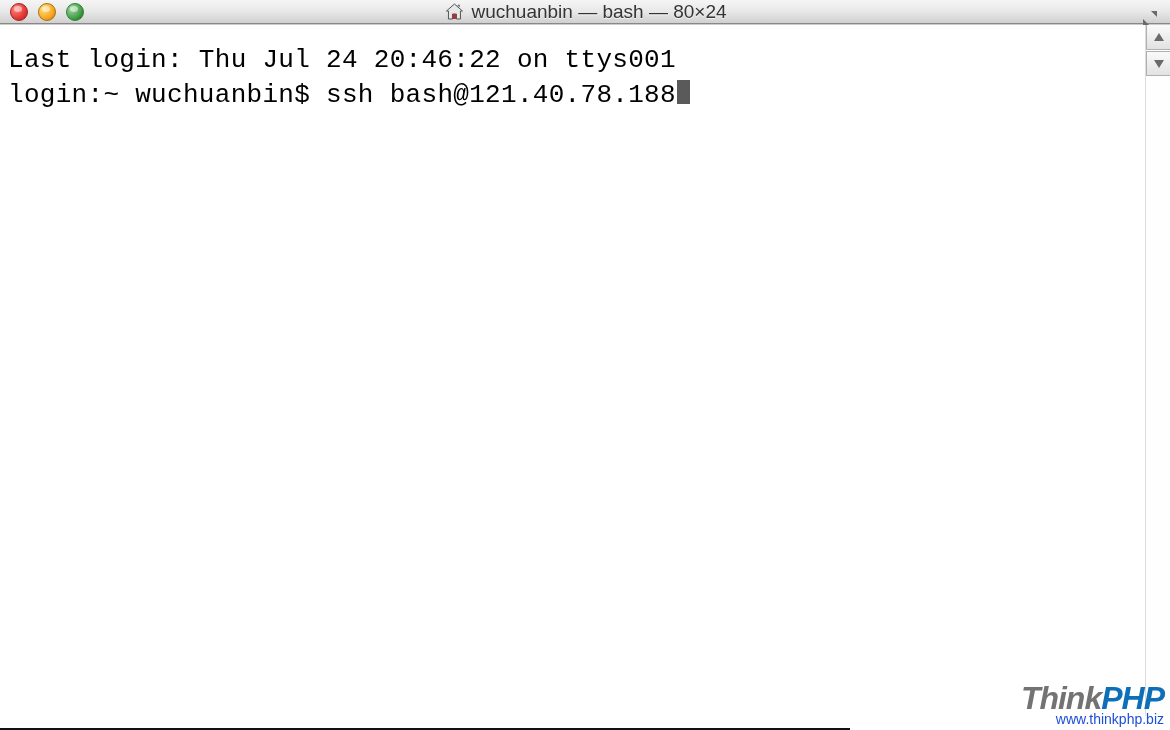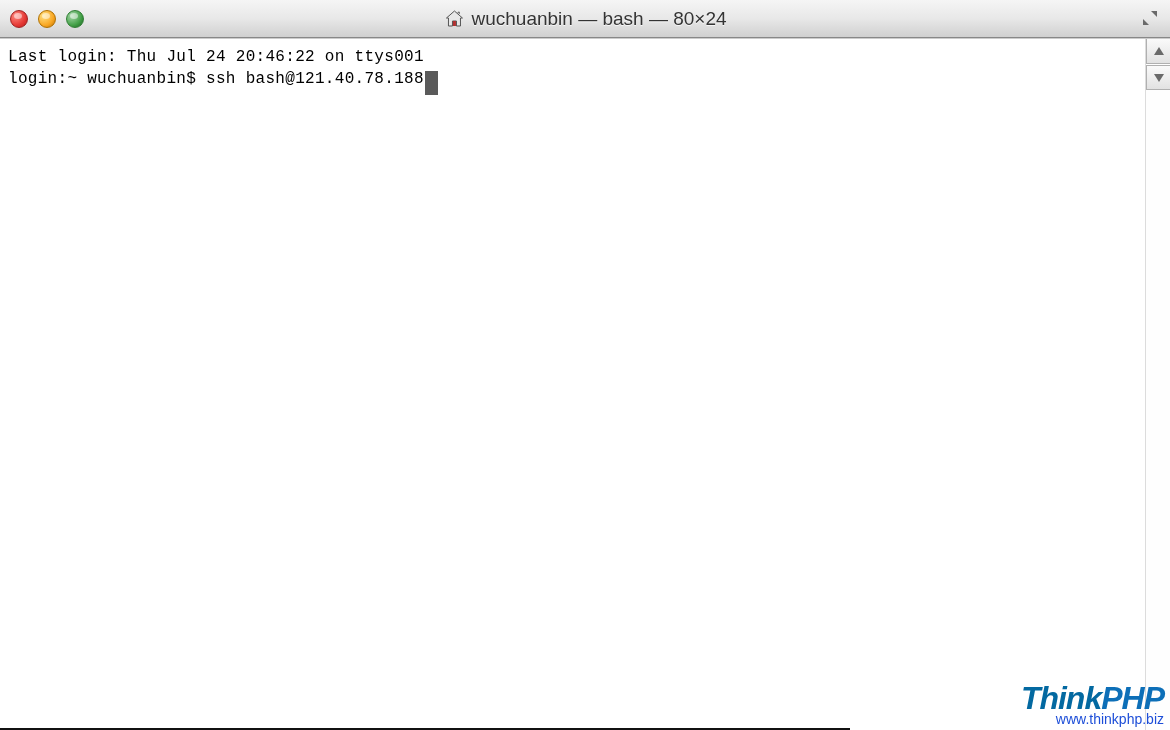--- a/index.html
+++ b/index.html
@@ -9,21 +9,21 @@
     }
     body {
       width: 1170px;
       height: 730px;
       background: #fff;
       font-family: Menlo, Monaco, "Courier New", monospace;
       position: relative;
       overflow: hidden;
     }
     .title-bar {
-      height: 38px;
+      height: 24px;
       background: linear-gradient(to bottom, #f5f5f5 0%, #e8e8e8 50%, #d0d0d0 100%);
       border-bottom: 1px solid #888;
       display: flex;
       align-items: center;
       position: relative;
       padding: 0 10px;
     }
     .traffic-lights {
       display: flex;
       gap: 10px;
@@ -86,22 +86,22 @@
       align-items: center;
       justify-content: center;
     }
     .terminal-container {
       display: flex;
       height: calc(100% - 38px);
       border-top: 1px solid #ccc;
     }
     .terminal-content {
       flex: 1;
-      padding: 8px 8px;
-      font-size: 16px;
+      padding: 18px 8px;
+      font-size: 26px;
       line-height: 1.35;
       color: #000;
       white-space: pre;
       font-family: Menlo, Monaco, "Courier New", monospace;
       letter-spacing: 0.3px;
     }
     .terminal-line {
       display: flex;
       flex-wrap: nowrap;
     }
@@ -163,21 +163,21 @@
       line-height: 1;
     }
     .watermark-brand {
       font-size: 32px;
       font-weight: 900;
       color: #0d6fb8;
       font-style: italic;
       letter-spacing: -1px;
     }
     .watermark-brand .thin {
-      color: #0369a1;
+      color: #737373;
     }
     .watermark-url {
       font-size: 14px;
       color: #1d4ed8;
       margin-top: -2px;
     }
     .bottom-line {
       position: absolute;
       bottom: 0;
       left: 0;

